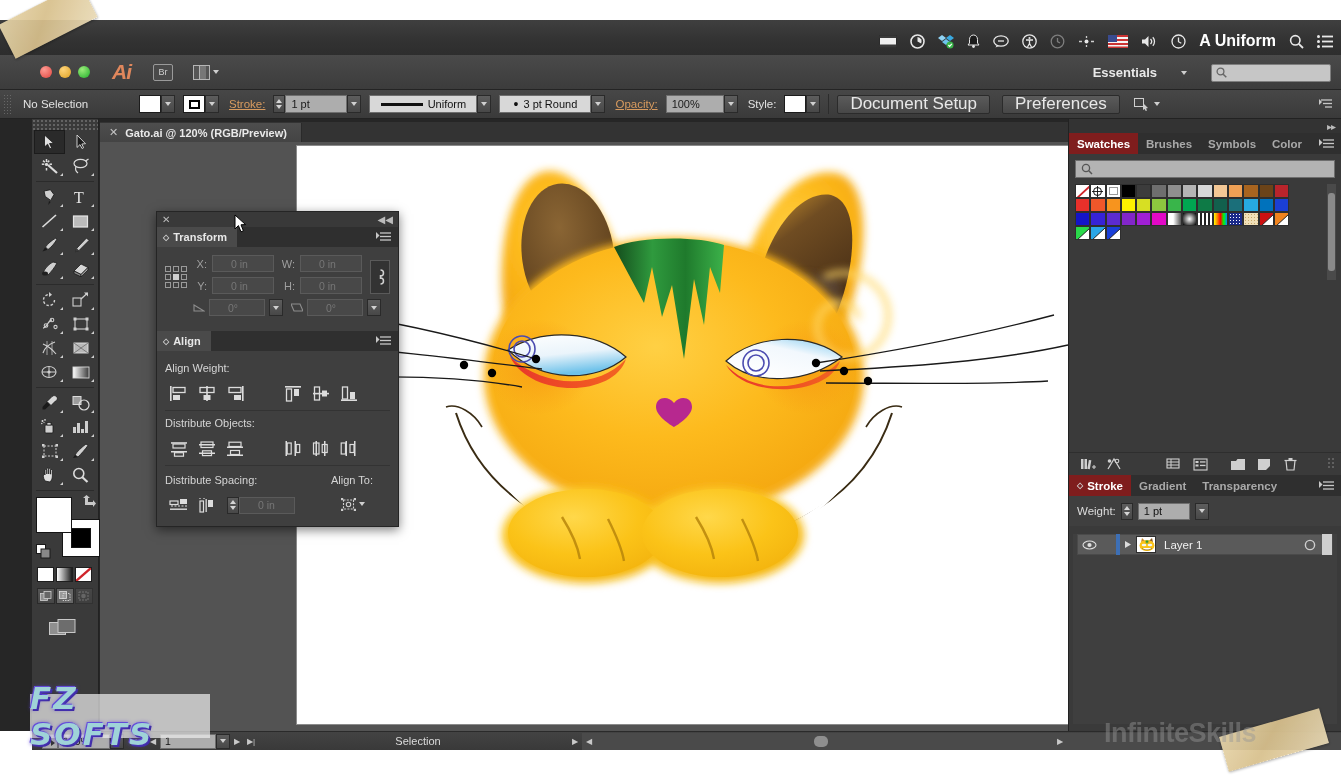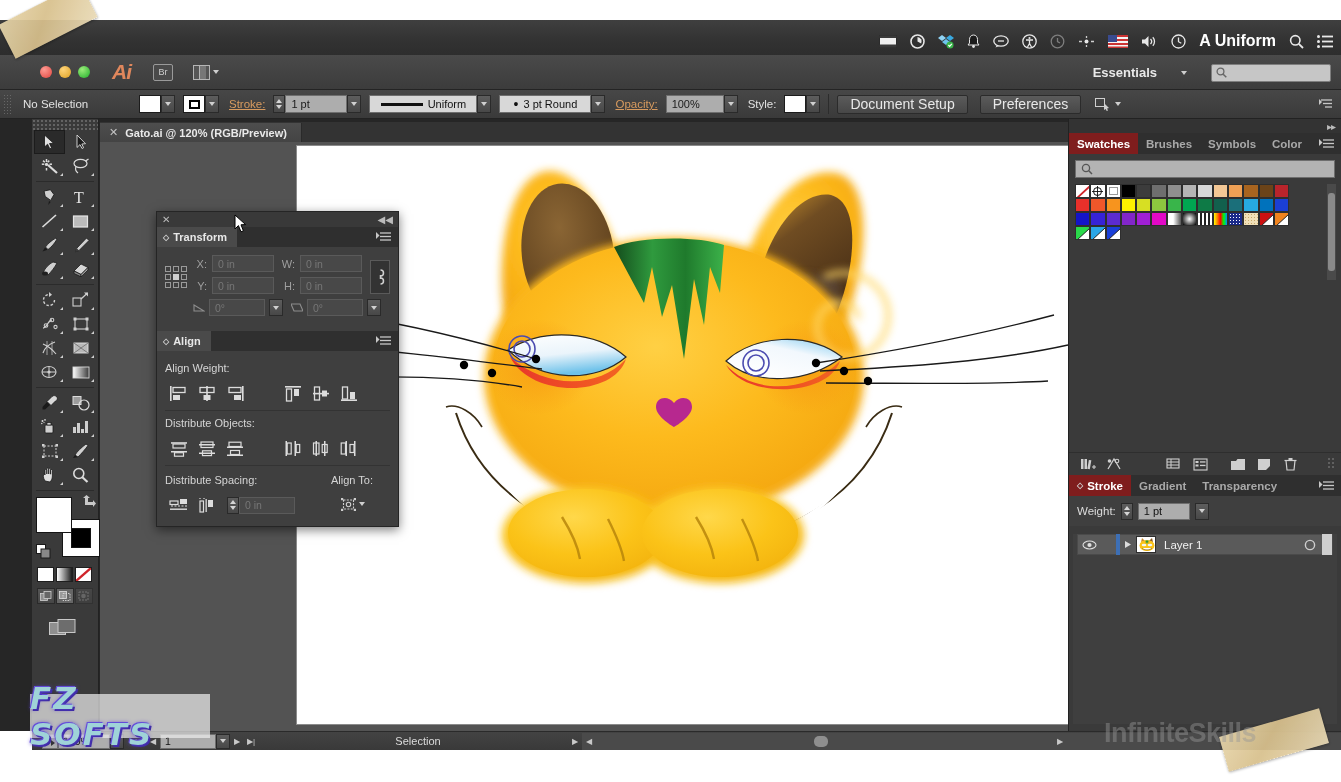--- a/index.html
+++ b/index.html
@@ -90,21 +90,21 @@
   .spin { width:12px;height:18px;display:flex;flex-direction:column;justify-content:center;align-items:center;gap:2px;
     background:linear-gradient(to bottom,#5d5d5d,#484848);border:1px solid #2a2a2a;}
   .spin i { width:0;height:0;border-left:3px solid transparent;border-right:3px solid transparent;}
   .spin i.up{border-bottom:4px solid #d5d5d5;}
   .spin i.dn{border-top:4px solid #d5d5d5;}
   .ctrl-group { display:flex; align-items:center; gap:0; margin-left:8px; }
   .profile-field{ width:108px;height:18px;background:#d8d8d8;border:1px solid #6e6e6e;display:flex;align-items:center;justify-content:center;gap:5px;font-size:11px;color:#111;}
   .profile-line{width:42px;height:3px;background:#111;}
   .btn3d {
     height:19px; padding:0 12px; background:linear-gradient(to bottom,#5b5b5b,#474747);
-    border:1px solid #2b2b2b; border-radius:2px; color:#e8e8e8; font-size:14px;
+    border:1px solid #2b2b2b; border-radius:2px; color:#e8e8e8; font-size:17px;
     display:flex;align-items:center;
   }
   .vsep{width:1px;height:20px;background:#2c2c2c;margin:0 8px;}
 
   
   .workspace {
     position:absolute; left:0; top:119px; width:1341px; height:612px; background:#262626;
   }
   
   .toolpanel {
@@ -180,21 +180,21 @@
   .fp-head span{color:#bbb;font-size:10px;}
   .fp-tabrow { height:20px; background:#2f2f2f; display:flex; align-items:center; justify-content:space-between;}
   .fp-tab { height:20px; padding:0 10px 0 6px; background:#4a4a4a; color:#e8e8e8; font-size:11px; font-weight:bold;
     display:flex;align-items:center;gap:4px;}
   .diamond { color:#cfcfcf; font-size:8px; }
   .fp-menu { margin-right:6px; color:#c7c7c7; font-size:11px; letter-spacing:-1px;}
   .fp-body { padding:8px 8px 10px 8px; background:#3f3f3f;}
   .tf-row { display:flex; align-items:center; gap:5px; margin-bottom:5px;}
   .tf-lab { color:#9f9f9f; font-size:11px; width:12px; text-align:right;}
   .tf-field { height:17px; background:#484848; border:1px solid #5a5a5a; color:#777; font-size:10.5px;
-    display:flex;align-items:center;padding-left:5px;}
+    display:flex;align-items:center;padding-left:18px;}
   .refgrid { display:grid; grid-template-columns: repeat(3,6px); grid-template-rows: repeat(3,6px); gap:2px; }
   .refgrid i { width:6px;height:6px;border:1px solid #9a9a9a; }
   .refgrid i.on { background:#cfcfcf; border-color:#cfcfcf;}
   .linkbtn { width:20px;height:34px;background:#333;border:1px solid #5a5a5a;color:#cfcfcf;
     display:flex;align-items:center;justify-content:center;font-size:13px;}
   .sec-title { color:#d5d5d5; font-size:11px; margin:2px 0 8px 0;}
   .icon-row { display:flex; align-items:center; margin-bottom:4px;}
   .ibtn { width:28px;height:22px;display:flex;align-items:center;justify-content:center;}
   .spacer18 { width:30px;}
   .hr-line { height:1px; background:#333; margin:6px 0; }

